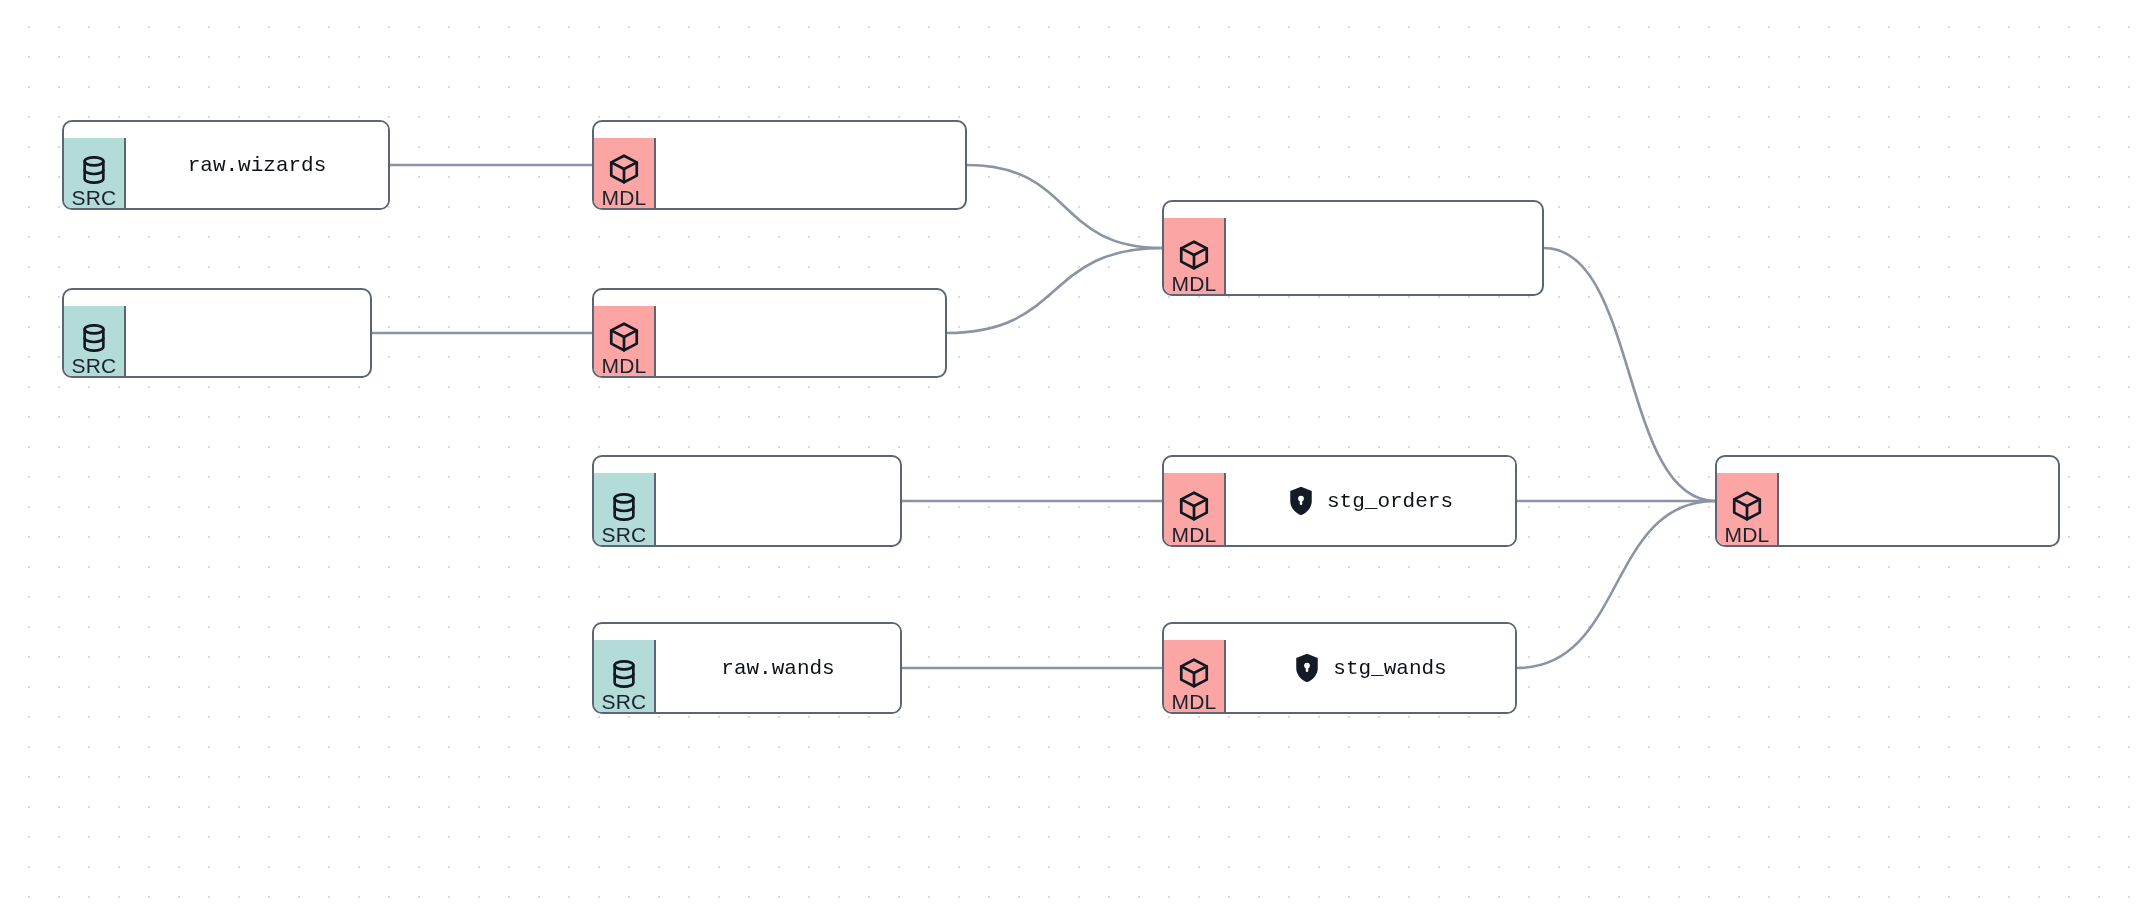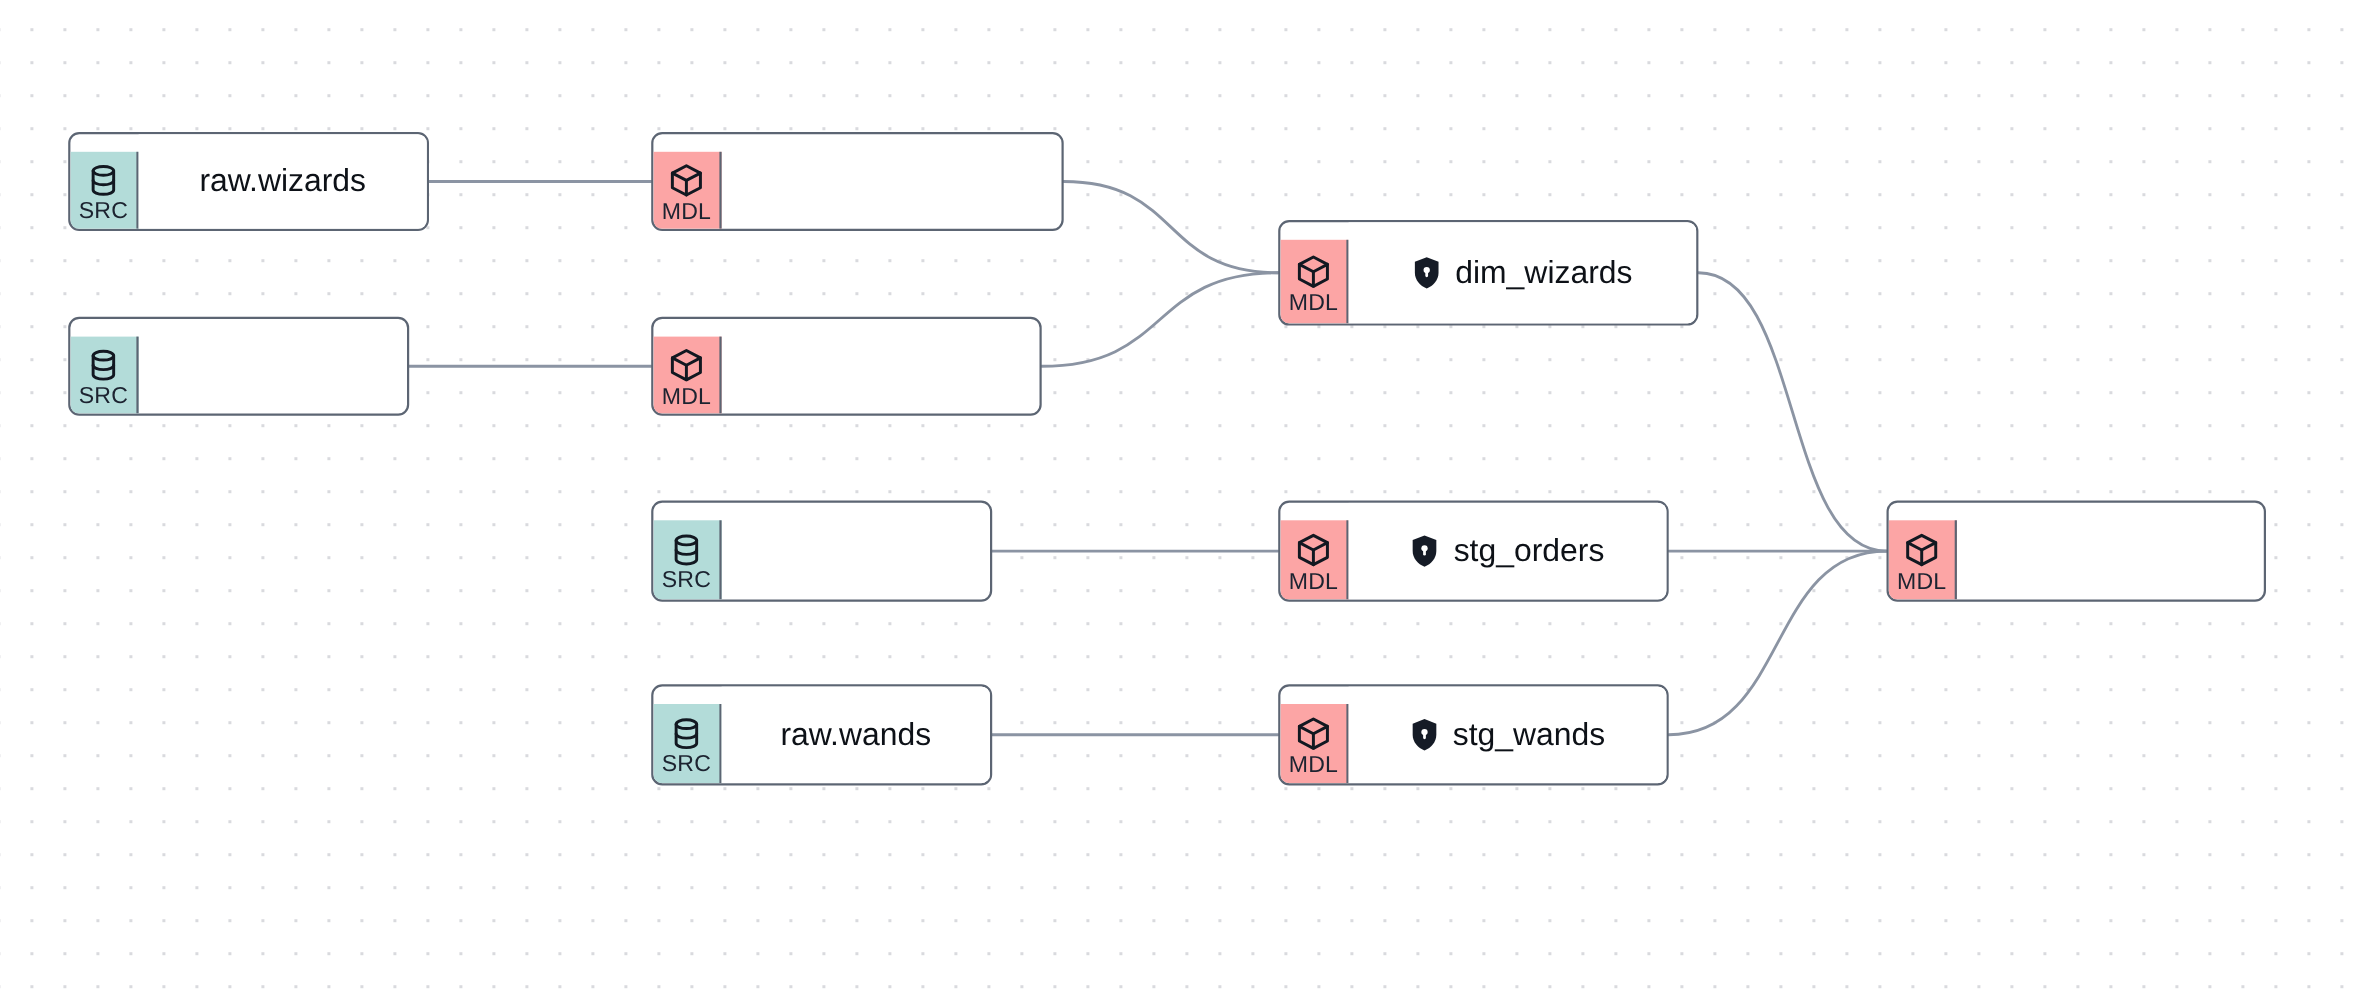--- a/index.html
+++ b/index.html
@@ -39,21 +39,21 @@
     background: #ffffff;
     overflow: hidden;
   }
 
   .badge {
     flex: 0 0 auto;
     width: 62px;
     display: flex;
     flex-direction: column;
     align-items: center;
-    justify-content: center;
+    justify-content: flex-end;
     gap: 1px;
     border-right: 2px solid #5c6573;
     box-sizing: border-box;
     padding-top: 4px;
     margin-top: 16px;
   }
   .badge.src { background: #b3dcd9; }
   .badge.mdl { background: #fca5a5; }
 
   .badge-icon {
@@ -79,24 +79,24 @@
     min-width: 0;
   }
 
   .shield-icon {
     flex: 0 0 auto;
     display: block;
     line-height: 0;
   }
 
   .node-label {
-    font-size: 29px;
+    font-size: 21px;
     color: #0d1117;
     white-space: nowrap;
-    font-family: Liberation Sans, sans-serif;
+    font-family: Liberation Mono, monospace;
   }
 </style>
 </head>
 <body>
 
 <div id="canvas">
   <svg id="edge-layer" viewBox="0 0 2148 904">
       <path d="M 390 165 L 592 165" fill="none" stroke="#8b94a3" stroke-width="2.6" stroke-linecap="round"></path>
       <path d="M 372 333 L 592 333" fill="none" stroke="#8b94a3" stroke-width="2.6" stroke-linecap="round"></path>
       <path d="M 967 165 C 1074.25 165, 1054.75 248, 1162 248" fill="none" stroke="#8b94a3" stroke-width="2.6" stroke-linecap="round"></path>
@@ -153,85 +153,77 @@
       </div>
       <div class="node" style="left: 1162px; top: 200px; width: 382px; height: 96px;">
         <div class="badge mdl">
           <span class="badge-icon"><svg width="34" height="34" viewBox="0 0 24 24" fill="none" stroke="#121821" stroke-width="1.9" stroke-linecap="round" stroke-linejoin="round">
               <path d="M12 2.6 21 7.3v9.4L12 21.4 3 16.7V7.3z"></path>
               <path d="M3 7.3 12 12l9-4.7"></path>
               <path d="M12 12v9.4"></path>
             </svg></span>
           <span class="badge-label">MDL</span>
         </div>
+      </div>
+      <div class="node" style="left: 592px; top: 455px; width: 310px; height: 92px;">
+        <div class="badge src">
+          <span class="badge-icon"><svg width="32" height="32" viewBox="0 0 24 24" fill="none" stroke="#121821" stroke-width="2" stroke-linecap="round" stroke-linejoin="round">
+              <ellipse cx="12" cy="5.5" rx="7" ry="3"></ellipse>
+              <path d="M5 5.5v13c0 1.66 3.13 3 7 3s7-1.34 7-3v-13"></path>
+              <path d="M5 12c0 1.66 3.13 3 7 3s7-1.34 7-3"></path>
+            </svg></span>
+          <span class="badge-label">SRC</span>
+        </div>
+      </div>
+      <div class="node" style="left: 1162px; top: 455px; width: 355px; height: 92px;">
+        <div class="badge mdl">
+          <span class="badge-icon"><svg width="34" height="34" viewBox="0 0 24 24" fill="none" stroke="#121821" stroke-width="1.9" stroke-linecap="round" stroke-linejoin="round">
+              <path d="M12 2.6 21 7.3v9.4L12 21.4 3 16.7V7.3z"></path>
+              <path d="M3 7.3 12 12l9-4.7"></path>
+              <path d="M12 12v9.4"></path>
+            </svg></span>
+          <span class="badge-label">MDL</span>
+        </div>
         <div class="body">
           <span class="shield-icon"><svg width="26" height="30" viewBox="0 0 20 24" fill="#151b26">
               <path d="M10 0.6 1.4 4v8c0 5.2 3.7 9.6 8.6 11.4 4.9-1.8 8.6-6.2 8.6-11.4V4z"></path>
               <circle cx="10" cy="10" r="2.3" fill="#ffffff"></circle>
               <rect x="9" y="10.6" width="2" height="4.6" rx="1" fill="#ffffff"></rect>
             </svg></span>
-          <span class="node-label">dim_wizards</span>
-        </div>
-      </div>
-      <div class="node" style="left: 592px; top: 455px; width: 310px; height: 92px;">
-        <div class="badge src">
-          <span class="badge-icon"><svg width="32" height="32" viewBox="0 0 24 24" fill="none" stroke="#121821" stroke-width="2" stroke-linecap="round" stroke-linejoin="round">
-              <ellipse cx="12" cy="5.5" rx="7" ry="3"></ellipse>
-              <path d="M5 5.5v13c0 1.66 3.13 3 7 3s7-1.34 7-3v-13"></path>
-              <path d="M5 12c0 1.66 3.13 3 7 3s7-1.34 7-3"></path>
-            </svg></span>
-          <span class="badge-label">SRC</span>
-        </div>
-      </div>
-      <div class="node" style="left: 1162px; top: 455px; width: 355px; height: 92px;">
+          <span class="node-label">stg_orders</span>
+        </div>
+      </div>
+      <div class="node" style="left: 592px; top: 622px; width: 310px; height: 92px;">
+        <div class="badge src">
+          <span class="badge-icon"><svg width="32" height="32" viewBox="0 0 24 24" fill="none" stroke="#121821" stroke-width="2" stroke-linecap="round" stroke-linejoin="round">
+              <ellipse cx="12" cy="5.5" rx="7" ry="3"></ellipse>
+              <path d="M5 5.5v13c0 1.66 3.13 3 7 3s7-1.34 7-3v-13"></path>
+              <path d="M5 12c0 1.66 3.13 3 7 3s7-1.34 7-3"></path>
+            </svg></span>
+          <span class="badge-label">SRC</span>
+        </div>
+        <div class="body">
+          <span class="node-label">raw.wands</span>
+        </div>
+      </div>
+      <div class="node" style="left: 1162px; top: 622px; width: 355px; height: 92px;">
         <div class="badge mdl">
           <span class="badge-icon"><svg width="34" height="34" viewBox="0 0 24 24" fill="none" stroke="#121821" stroke-width="1.9" stroke-linecap="round" stroke-linejoin="round">
               <path d="M12 2.6 21 7.3v9.4L12 21.4 3 16.7V7.3z"></path>
               <path d="M3 7.3 12 12l9-4.7"></path>
               <path d="M12 12v9.4"></path>
             </svg></span>
           <span class="badge-label">MDL</span>
         </div>
         <div class="body">
           <span class="shield-icon"><svg width="26" height="30" viewBox="0 0 20 24" fill="#151b26">
               <path d="M10 0.6 1.4 4v8c0 5.2 3.7 9.6 8.6 11.4 4.9-1.8 8.6-6.2 8.6-11.4V4z"></path>
               <circle cx="10" cy="10" r="2.3" fill="#ffffff"></circle>
               <rect x="9" y="10.6" width="2" height="4.6" rx="1" fill="#ffffff"></rect>
             </svg></span>
-          <span class="node-label">stg_orders</span>
-        </div>
-      </div>
-      <div class="node" style="left: 592px; top: 622px; width: 310px; height: 92px;">
-        <div class="badge src">
-          <span class="badge-icon"><svg width="32" height="32" viewBox="0 0 24 24" fill="none" stroke="#121821" stroke-width="2" stroke-linecap="round" stroke-linejoin="round">
-              <ellipse cx="12" cy="5.5" rx="7" ry="3"></ellipse>
-              <path d="M5 5.5v13c0 1.66 3.13 3 7 3s7-1.34 7-3v-13"></path>
-              <path d="M5 12c0 1.66 3.13 3 7 3s7-1.34 7-3"></path>
-            </svg></span>
-          <span class="badge-label">SRC</span>
-        </div>
-        <div class="body">
-          <span class="node-label">raw.wands</span>
-        </div>
-      </div>
-      <div class="node" style="left: 1162px; top: 622px; width: 355px; height: 92px;">
-        <div class="badge mdl">
-          <span class="badge-icon"><svg width="34" height="34" viewBox="0 0 24 24" fill="none" stroke="#121821" stroke-width="1.9" stroke-linecap="round" stroke-linejoin="round">
-              <path d="M12 2.6 21 7.3v9.4L12 21.4 3 16.7V7.3z"></path>
-              <path d="M3 7.3 12 12l9-4.7"></path>
-              <path d="M12 12v9.4"></path>
-            </svg></span>
-          <span class="badge-label">MDL</span>
-        </div>
-        <div class="body">
-          <span class="shield-icon"><svg width="26" height="30" viewBox="0 0 20 24" fill="#151b26">
-              <path d="M10 0.6 1.4 4v8c0 5.2 3.7 9.6 8.6 11.4 4.9-1.8 8.6-6.2 8.6-11.4V4z"></path>
-              <circle cx="10" cy="10" r="2.3" fill="#ffffff"></circle>
-              <rect x="9" y="10.6" width="2" height="4.6" rx="1" fill="#ffffff"></rect>
-            </svg></span>
           <span class="node-label">stg_wands</span>
         </div>
       </div>
       <div class="node" style="left: 1715px; top: 455px; width: 345px; height: 92px;">
         <div class="badge mdl">
           <span class="badge-icon"><svg width="34" height="34" viewBox="0 0 24 24" fill="none" stroke="#121821" stroke-width="1.9" stroke-linecap="round" stroke-linejoin="round">
               <path d="M12 2.6 21 7.3v9.4L12 21.4 3 16.7V7.3z"></path>
               <path d="M3 7.3 12 12l9-4.7"></path>
               <path d="M12 12v9.4"></path>
             </svg></span>

